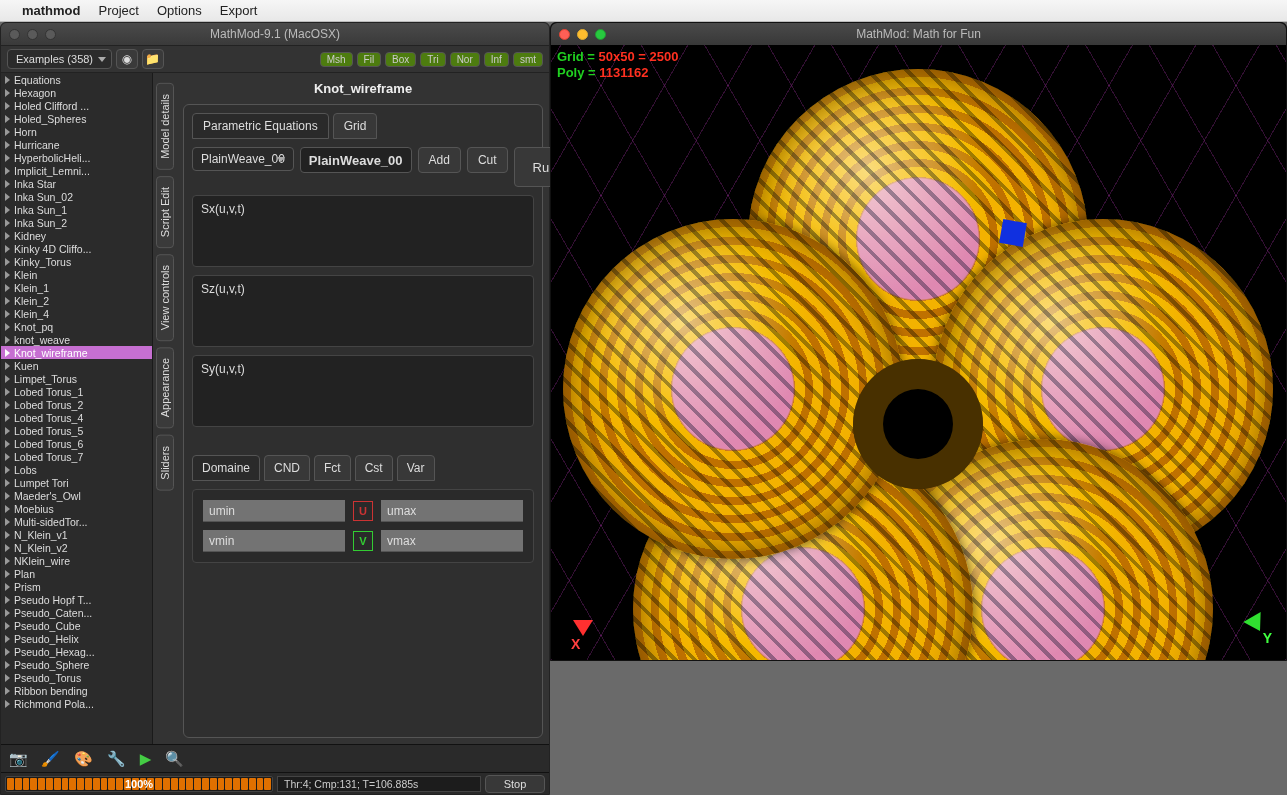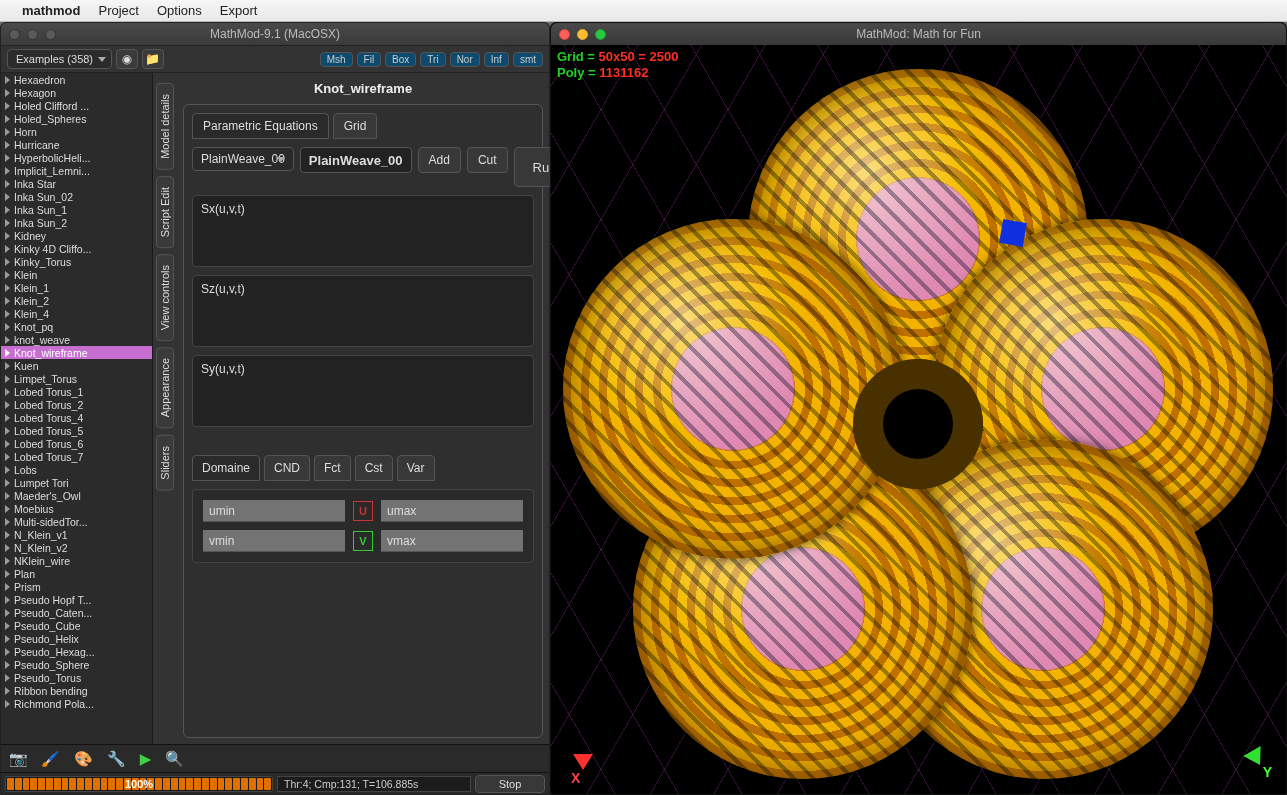--- a/index.html
+++ b/index.html
@@ -20,21 +20,21 @@
 .tl-dots { display: flex; gap: 7px; margin-left: 8px; }
 .tl-dot { width: 11px; height: 11px; border-radius: 50%; background: #5a5a5a; border: 1px solid #333; }
 .tl-title { position: absolute; left: 0; right: 0; text-align: center; color: #bbb; font-size: 12px; }
 
 
 .top-row { height: 28px; background: #333; border-top: 1px solid #222; border-bottom: 1px solid #222; display: flex; align-items: center; padding: 0 6px; gap: 4px; }
 .examples-dd { background: #2b2b2b; border: 1px solid #555; border-radius: 4px; height: 20px; padding: 0 18px 0 8px; display: flex; align-items: center; font-size: 11px; color: #ddd; position: relative; }
 .examples-dd::after { content: ""; position: absolute; right: 5px; top: 7px; border-left: 4px solid transparent; border-right: 4px solid transparent; border-top: 5px solid #aaa; }
 .icon-btn-s { width: 22px; height: 20px; background: #3a3a3a; border: 1px solid #555; border-radius: 4px; display: flex; align-items: center; justify-content: center; font-size: 12px; }
 .right-push { margin-left: auto; display: flex; gap: 4px; }
-.tiny-btn { height: 15px; padding: 0 6px; background: #0c4a6e; border: 1px solid #555; border-radius: 4px; color: #ccc; font-size: 10px; display: flex; align-items: center; }
+.tiny-btn { height: 15px; padding: 0 6px; background: #4d7c0f; border: 1px solid #555; border-radius: 4px; color: #ccc; font-size: 10px; display: flex; align-items: center; }
 
 
 .left-body { flex: 1; display: flex; min-height: 0; }
 
 
 .tree-panel { width: 152px; background: #2b2b2b; border-right: 1px solid #1a1a1a; overflow: hidden; }
 .tree-item { display: flex; align-items: center; height: 13px; padding-left: 4px; color: #ddd; font-size: 10.5px; white-space: nowrap; }
 .tree-arrow { width: 0; height: 0; border-top: 4px solid transparent; border-bottom: 4px solid transparent; border-left: 5px solid #999; margin-right: 4px; flex: none; }
 .tree-item.selected { background: #c66fd1; color: #fff; }
 .tree-item.selected .tree-arrow { border-left-color: #fff; }
@@ -71,24 +71,24 @@
 
 .tool-row { height: 28px; background: #2a2a2a; border-top: 1px solid #111; display: flex; align-items: center; padding: 0 8px; gap: 14px; }
 .tool-row .ic { font-size: 15px; }
 
 
 .status-row { height: 22px; background: #2a2a2a; border-top: 1px solid #111; display: flex; align-items: center; padding: 0 4px; gap: 4px; }
 .prog { flex: none; width: 268px; height: 16px; background: #1a1a1a; border: 1px solid #444; border-radius: 2px; position: relative; display: flex; gap: 1px; padding: 1px; }
 .prog-seg { flex: 1; background: #e07000; border-radius: 1px; }
 .prog-label { position: absolute; left: 0; right: 0; text-align: center; color: #fff; font-size: 11px; font-weight: 700; top: 1px; }
 .status-text { flex: 1; background: #1c1c1c; border: 1px solid #444; height: 16px; display: flex; align-items: center; padding: 0 6px; font-size: 10.5px; color: #ccc; }
-.stop { width: 70px; height: 18px; background: #383838; border: 1px solid #555; border-radius: 4px; display: flex; align-items: center; justify-content: center; font-size: 11px; }
-
-
-.win-right { position: absolute; left: 550px; top: 0; right: 0; height: 773px; background: #000; border-radius: 6px 6px 0 0; border: 1px solid #111; display: flex; flex-direction: column; }
+.stop { width: 60px; height: 18px; background: #383838; border: 1px solid #555; border-radius: 4px; display: flex; align-items: center; justify-content: center; font-size: 11px; }
+
+
+.win-right { position: absolute; left: 550px; top: 0; right: 0; height: 639px; background: #000; border-radius: 6px 6px 0 0; border: 1px solid #111; display: flex; flex-direction: column; }
 .win-right .titlebar { background: linear-gradient(#4a4a4a,#383838); }
 .win-right .tl-dots .tl-dot:nth-child(1){ background: #ff5f56; border-color: #d43; }
 .win-right .tl-dots .tl-dot:nth-child(2){ background: #ffbd2e; border-color: #da3; }
 .win-right .tl-dots .tl-dot:nth-child(3){ background: #27c93f; border-color: #293; }
 .view3d { flex: 1; position: relative; overflow: hidden; background: #000; }
 .overlay-text { position: absolute; top: 4px; left: 6px; font-family: "Courier New", monospace; font-size: 13px; line-height: 16px; font-weight: 700; }
 .ot-green { color: #20d020; }
 .ot-red { color: #ff3020; }
 .axis-label { position: absolute; font-family: sans-serif; font-size: 14px; font-weight: 700; }
 .axis-x { left: 20px; bottom: 8px; color: #ff4040; }
@@ -150,21 +150,21 @@
           <div class="tiny-btn">Nor</div>
           <div class="tiny-btn">Inf</div>
           <div class="tiny-btn">smt</div>
         </div>
     </div>
 
     <div class="left-body">
       <div class="tree-panel" id="tree">
           <div class="tree-item">
             <span class="tree-arrow"></span>
-            <span>Hexaedron</span>
+            <span>Equations</span>
           </div>
           <div class="tree-item">
             <span class="tree-arrow"></span>
             <span>Hexagon</span>
           </div>
           <div class="tree-item">
             <span class="tree-arrow"></span>
             <span>Holed Clifford ...</span>
           </div>
           <div class="tree-item">

